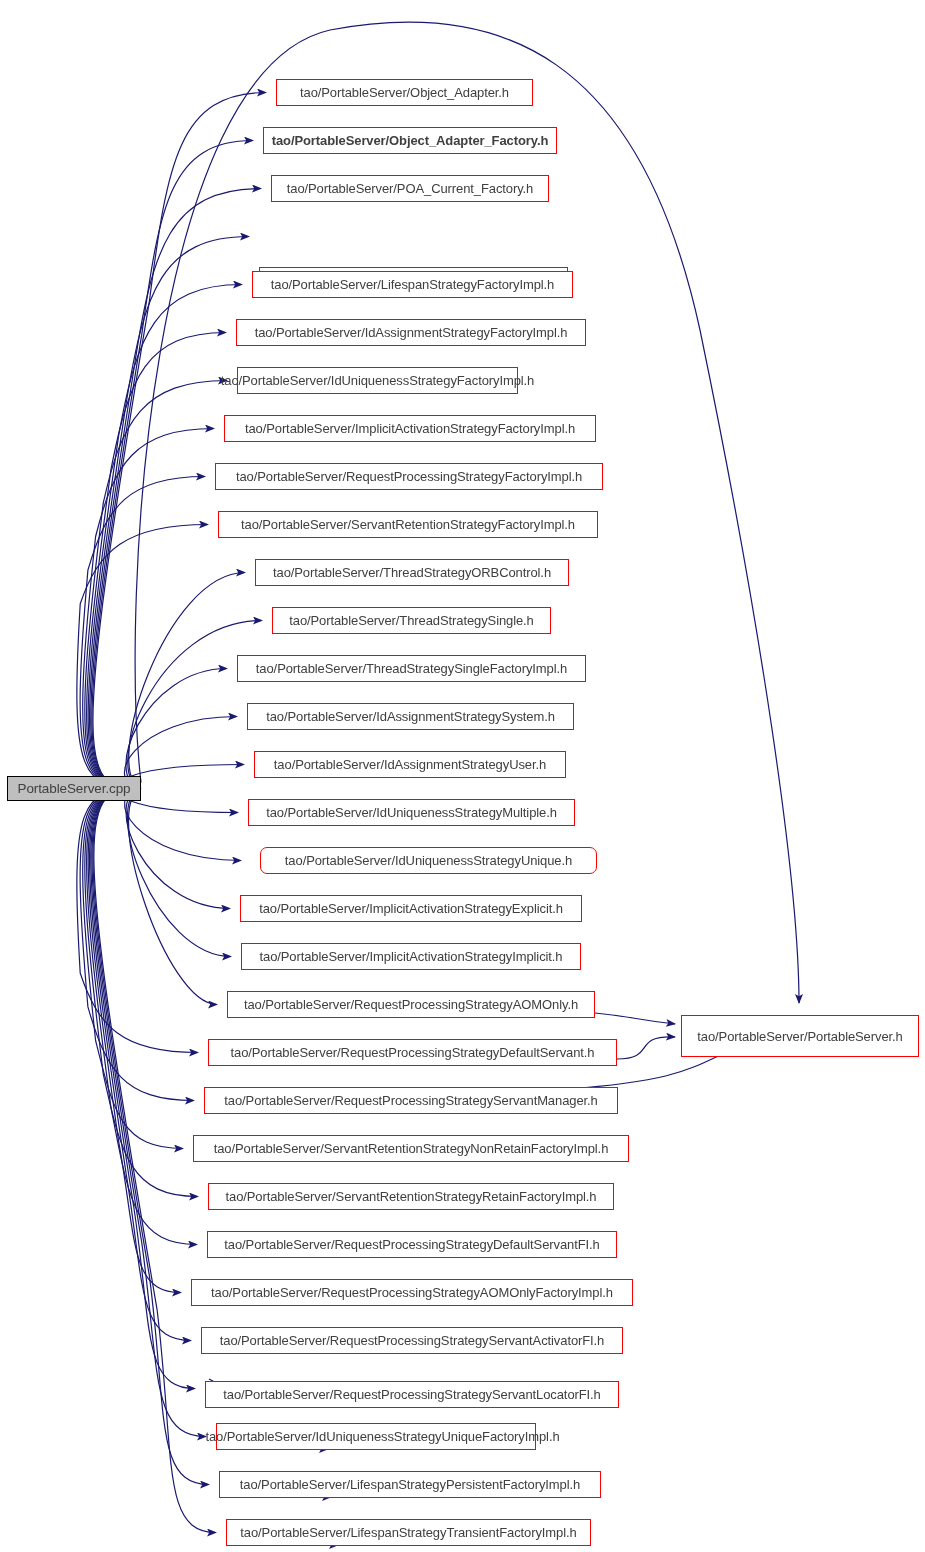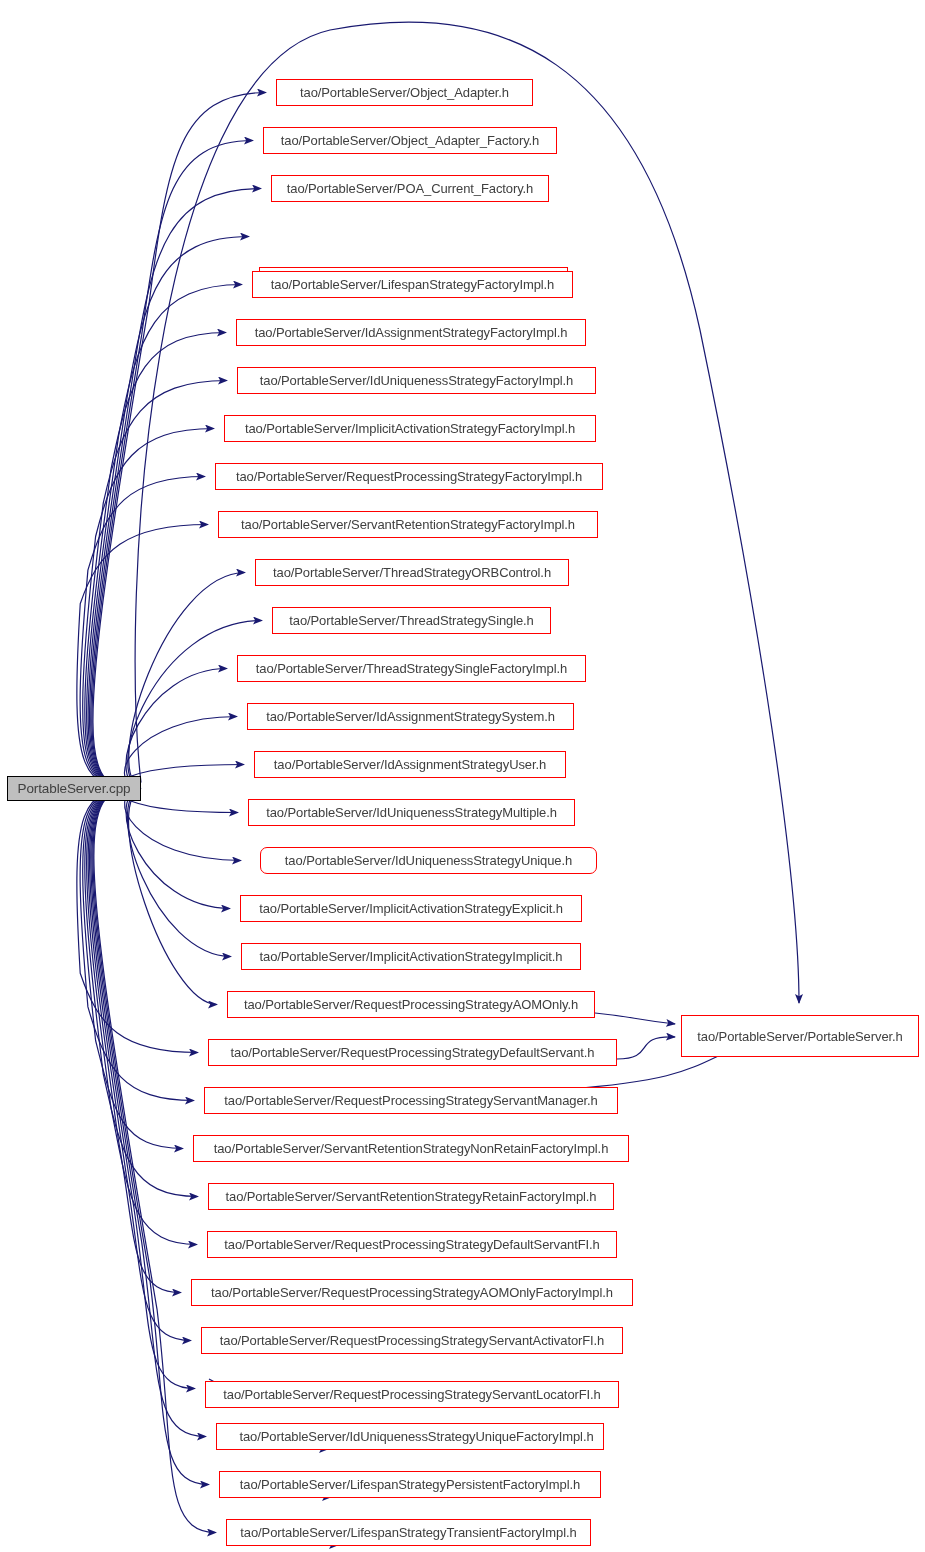--- a/index.html
+++ b/index.html
@@ -106,36 +106,36 @@
   <div id="nodes">
       <div class="node current" style="left: 7px; top: 776px; width: 134px; height: 25px;">
         <span class="node-label">PortableServer.cpp</span>
       </div>
       <div class="node" style="left: 681px; top: 1015px; width: 238px; height: 42px;">
         <span class="node-label">tao/PortableServer/PortableServer.h</span>
       </div>
       <div class="node" style="left: 276px; top: 79px; width: 257px;">
         <span class="node-label">tao/PortableServer/Object_Adapter.h</span>
       </div>
-      <div class="node" style="left: 263px; top: 127px; width: 294px;">
+      <div class="node" style="left: 263px; top: 127px; width: 294px; font-weight: bold;">
         <span class="node-label">tao/PortableServer/Object_Adapter_Factory.h</span>
       </div>
       <div class="node" style="left: 271px; top: 175px; width: 278px;">
         <span class="node-label">tao/PortableServer/POA_Current_Factory.h</span>
       </div>
       <div class="node" style="left: 259px; top: 223px; width: 309px; margin-top: 44px;">
         <span class="node-label">tao/PortableServer/ThreadStrategyFactoryImpl.h</span>
       </div>
       <div class="node" style="left: 252px; top: 271px; width: 321px; text-align: right;">
         <span class="node-label">tao/PortableServer/LifespanStrategyFactoryImpl.h</span>
       </div>
       <div class="node" style="left: 236px; top: 319px; width: 350px;">
         <span class="node-label">tao/PortableServer/IdAssignmentStrategyFactoryImpl.h</span>
       </div>
-      <div class="node" style="left: 237px; top: 367px; width: 359px;">
+      <div class="node" style="left: 237px; top: 367px; width: 281px;">
         <span class="node-label">tao/PortableServer/IdUniquenessStrategyFactoryImpl.h</span>
       </div>
       <div class="node" style="left: 224px; top: 415px; width: 372px;">
         <span class="node-label">tao/PortableServer/ImplicitActivationStrategyFactoryImpl.h</span>
       </div>
       <div class="node" style="left: 215px; top: 463px; width: 388px;">
         <span class="node-label">tao/PortableServer/RequestProcessingStrategyFactoryImpl.h</span>
       </div>
       <div class="node" style="left: 218px; top: 511px; width: 380px;">
         <span class="node-label">tao/PortableServer/ServantRetentionStrategyFactoryImpl.h</span>
@@ -187,21 +187,21 @@
       </div>
       <div class="node" style="left: 191px; top: 1279px; width: 442px;">
         <span class="node-label">tao/PortableServer/RequestProcessingStrategyAOMOnlyFactoryImpl.h</span>
       </div>
       <div class="node" style="left: 201px; top: 1327px; width: 422px;">
         <span class="node-label">tao/PortableServer/RequestProcessingStrategyServantActivatorFI.h</span>
       </div>
       <div class="node" style="left: 205px; top: 1375px; width: 414px; margin-top: 6px;">
         <span class="node-label">tao/PortableServer/RequestProcessingStrategyServantLocatorFI.h</span>
       </div>
-      <div class="node" style="left: 216px; top: 1423px; width: 388px; padding-left: 13px;">
+      <div class="node" style="left: 216px; top: 1423px; width: 320px; padding-left: 13px;">
         <span class="node-label">tao/PortableServer/IdUniquenessStrategyUniqueFactoryImpl.h</span>
       </div>
       <div class="node" style="left: 219px; top: 1471px; width: 382px;">
         <span class="node-label">tao/PortableServer/LifespanStrategyPersistentFactoryImpl.h</span>
       </div>
       <div class="node" style="left: 226px; top: 1519px; width: 365px;">
         <span class="node-label">tao/PortableServer/LifespanStrategyTransientFactoryImpl.h</span>
       </div>
     </div>
 

